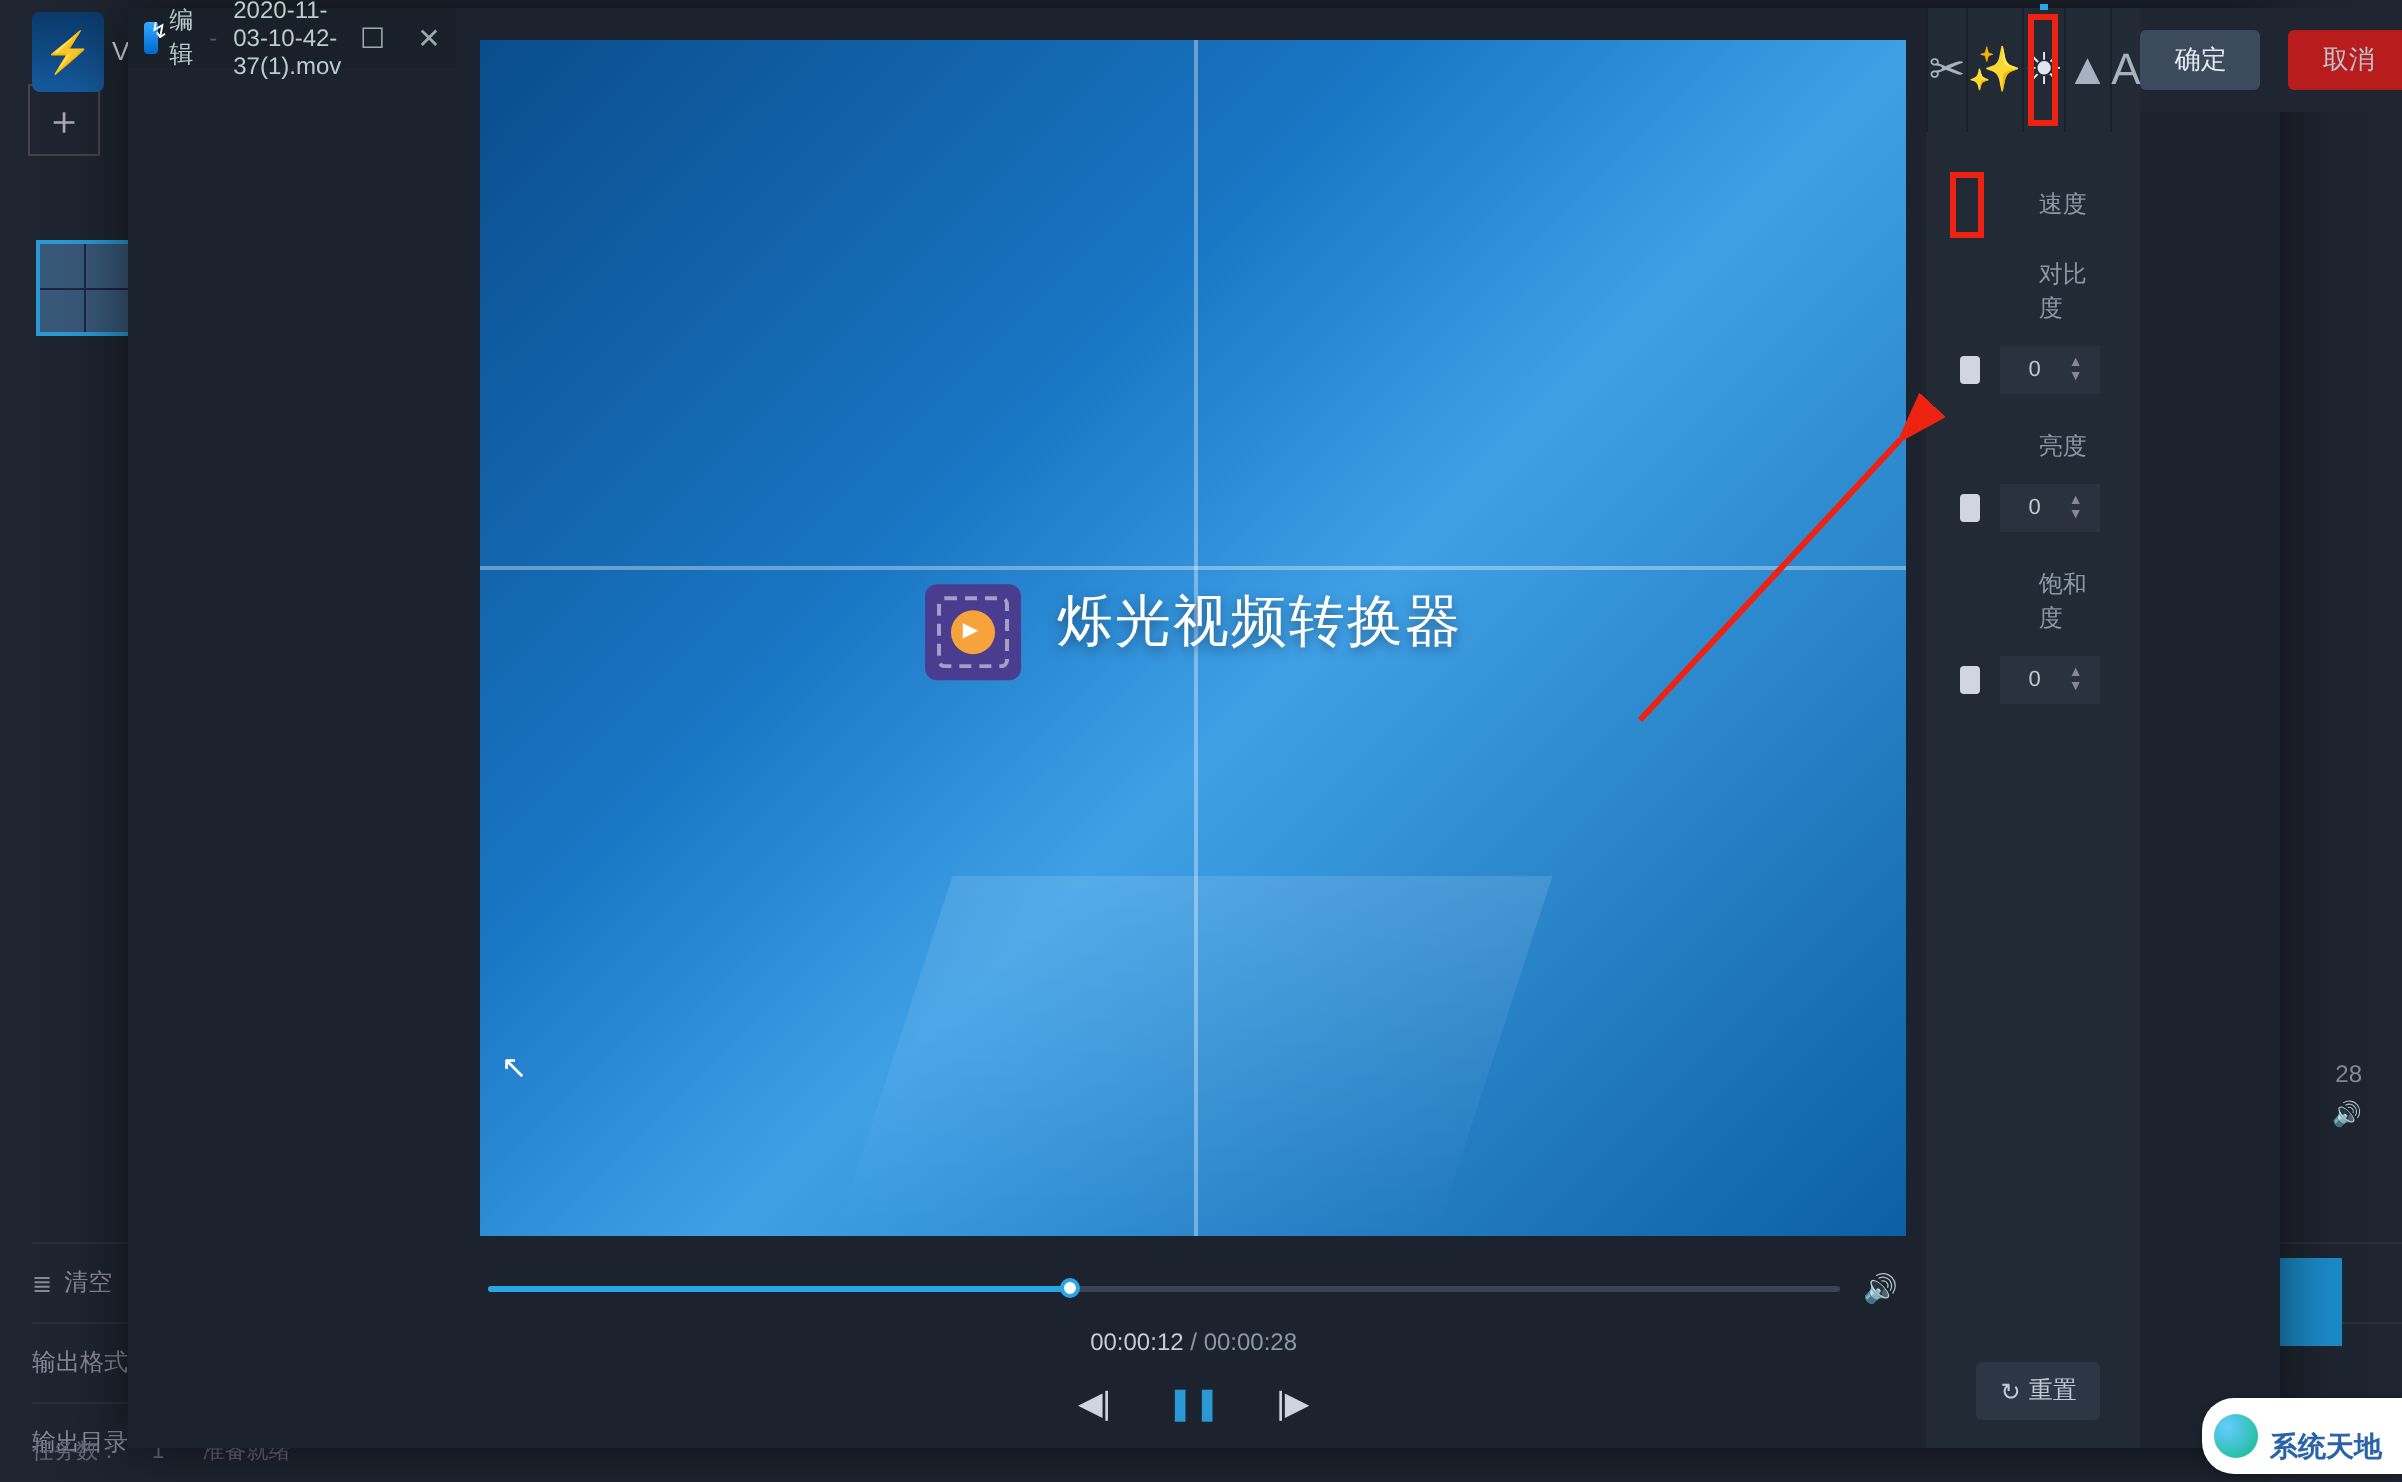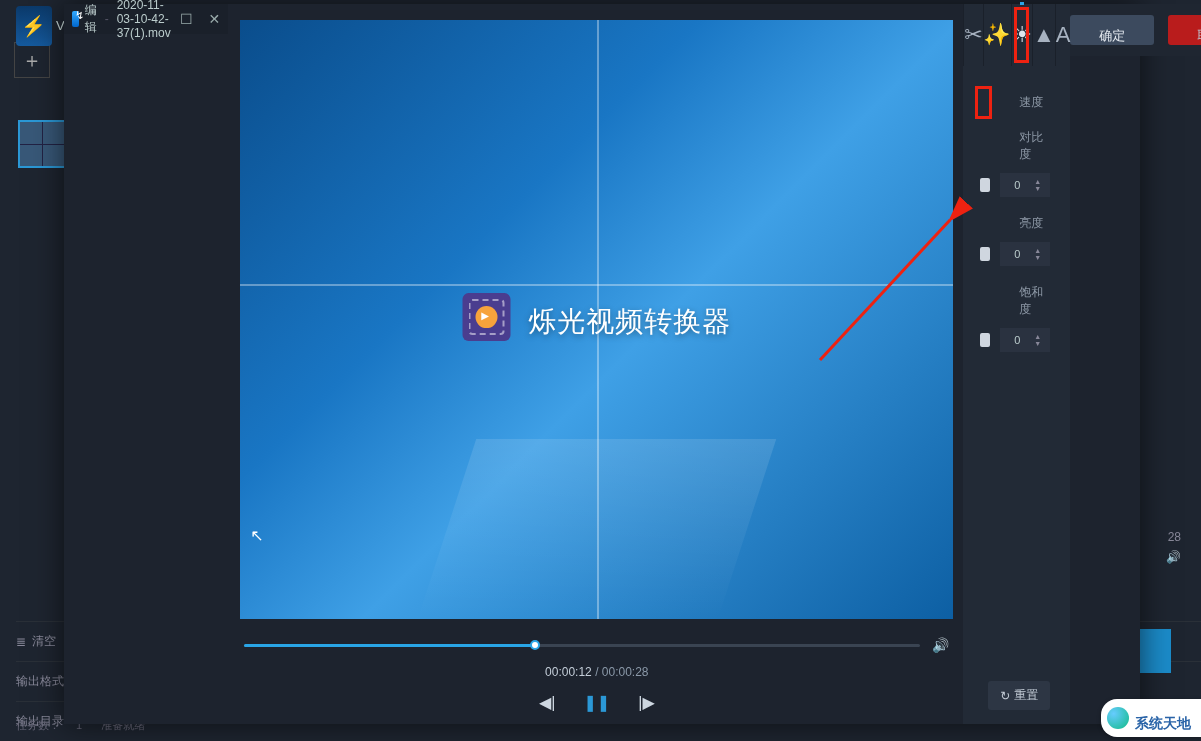--- a/index.html
+++ b/index.html
@@ -38,21 +38,21 @@
 .modal-body { flex: 1; display: flex; }
 
 
 .preview-pane { width: 735px; display: flex; flex-direction: column; padding: 16px 10px 12px 12px; }
 .video-box { flex: 1; background: linear-gradient(135deg, #0a4d8c 0%, #1976c4 35%, #3fa0e6 55%, #0d5fa3 100%); position: relative; overflow: hidden; }
 .window-lines::before, .window-lines::after { content:""; position:absolute; background: rgba(255,255,255,.35); }
 .window-lines::before { left:50%; top:0; bottom:0; width:2px; }
 .window-lines::after { top:44%; left:0; right:0; height:2px; }
 .reflect { position:absolute; left:50%; bottom:0; width:300px; height:180px; transform: translateX(-50%) skewX(-18deg); background: linear-gradient(rgba(255,255,255,.12), rgba(255,255,255,0)); }
 .cursor-arrow { position:absolute; left:10px; bottom:74px; color:#fff; font-size:16px; }
-.wm-center { position:absolute; left:50%; top:50%; transform: translate(-50%,-56%); display:flex; align-items:flex-end; gap:18px; }
+.wm-center { position:absolute; left:50%; top:50%; transform: translate(-50%,-56%); display:flex; align-items:flex-start; gap:18px; }
 .wm-logo { width:48px; height:48px; background:#4a3d8f; border-radius:6px; display:flex; align-items:center; justify-content:center; position:relative; }
 .wm-logo::before { content:""; position:absolute; inset:6px; border:2px dashed rgba(255,255,255,.5); border-radius:4px; }
 .wm-logo-inner { width:22px; height:22px; background:#f7a33c; border-radius:50%; position:relative; }
 .wm-logo-inner::after { content:"▶"; color:#fff; font-size:10px; position:absolute; left:6px; top:4px; }
 .wm-text { color:#fff; font-size:28px; font-weight:500; text-shadow: 0 2px 6px rgba(0,0,0,.4); letter-spacing: 1px; }
 
 .progress-row { display:flex; align-items:center; gap:12px; margin-top: 18px; padding: 0 4px; }
 .progress-track { flex:1; height:3px; background:#3a4452; position:relative; border-radius:2px; }
 .progress-fill { position:absolute; left:0; top:0; bottom:0; width:43%; background:#29a5e6; border-radius:2px; }
 .progress-thumb { position:absolute; left:43%; top:50%; width:10px; height:10px; background:#fff; border-radius:50%; transform:translate(-50%,-50%); border:2px solid #29a5e6; }
@@ -80,21 +80,21 @@
 .slider-thumb { position:absolute; top:50%; width:10px; height:14px; background:#cfd6df; transform:translate(-50%,-50%); border-radius:2px; }
 .spinner { width:50px; height:24px; background:#2a3240; display:flex; align-items:center; }
 .spinner input { width:34px; background:transparent; border:none; color:#bcc; font-size:11px; text-align:center; outline:none; }
 .spinner .arrows { display:flex; flex-direction:column; font-size:7px; color:#889; line-height:7px; cursor:pointer; }
 .speed-highlight { position:absolute; left:-6px; top:-8px; right:58px; bottom:-8px; border:3px solid #e21; pointer-events:none; }
 
 .reset-row { margin-top:auto; padding: 0 20px 14px; display:flex; justify-content:flex-end; }
 .reset-btn { background:#2d3644; color:#c3ccd6; font-size:12px; padding:6px 12px; border-radius:3px; display:flex; align-items:center; gap:4px; cursor:pointer; }
 
 .modal-footer { height:52px; background:#1f2631; display:flex; justify-content:flex-end; align-items:center; gap:14px; padding-right:20px; }
-.btn { width:84px; height:30px; display:flex; align-items:flex-end; justify-content:center; font-size:13px; border-radius:3px; cursor:pointer; }
+.btn { width:60px; height:30px; display:flex; align-items:center; justify-content:center; font-size:13px; border-radius:3px; cursor:pointer; }
 .btn-primary { background:#3c4a5e; color:#e5eaf0; }
 .btn-cancel { background:#b91c1c; color:#bac3ce; }
 
 
 .arrow-anno { position:absolute; left:800px; top:210px; pointer-events:none; }
 .arrow-anno svg { overflow:visible; }
 
 
 .badge { position:absolute; right:0; bottom:4px; background:#fff; padding:16px 10px 4px 34px; border-radius:16px 0 0 16px; font-size:14px; color:#2a64a8; font-weight:bold; box-shadow:0 1px 4px rgba(0,0,0,.3); }
 .badge::before { content:""; position:absolute; left:6px; top:50%; width:22px; height:22px; background:radial-gradient(circle at 30% 30%, #6cf, #1b8); border-radius:50%; transform:translateY(-50%); }

